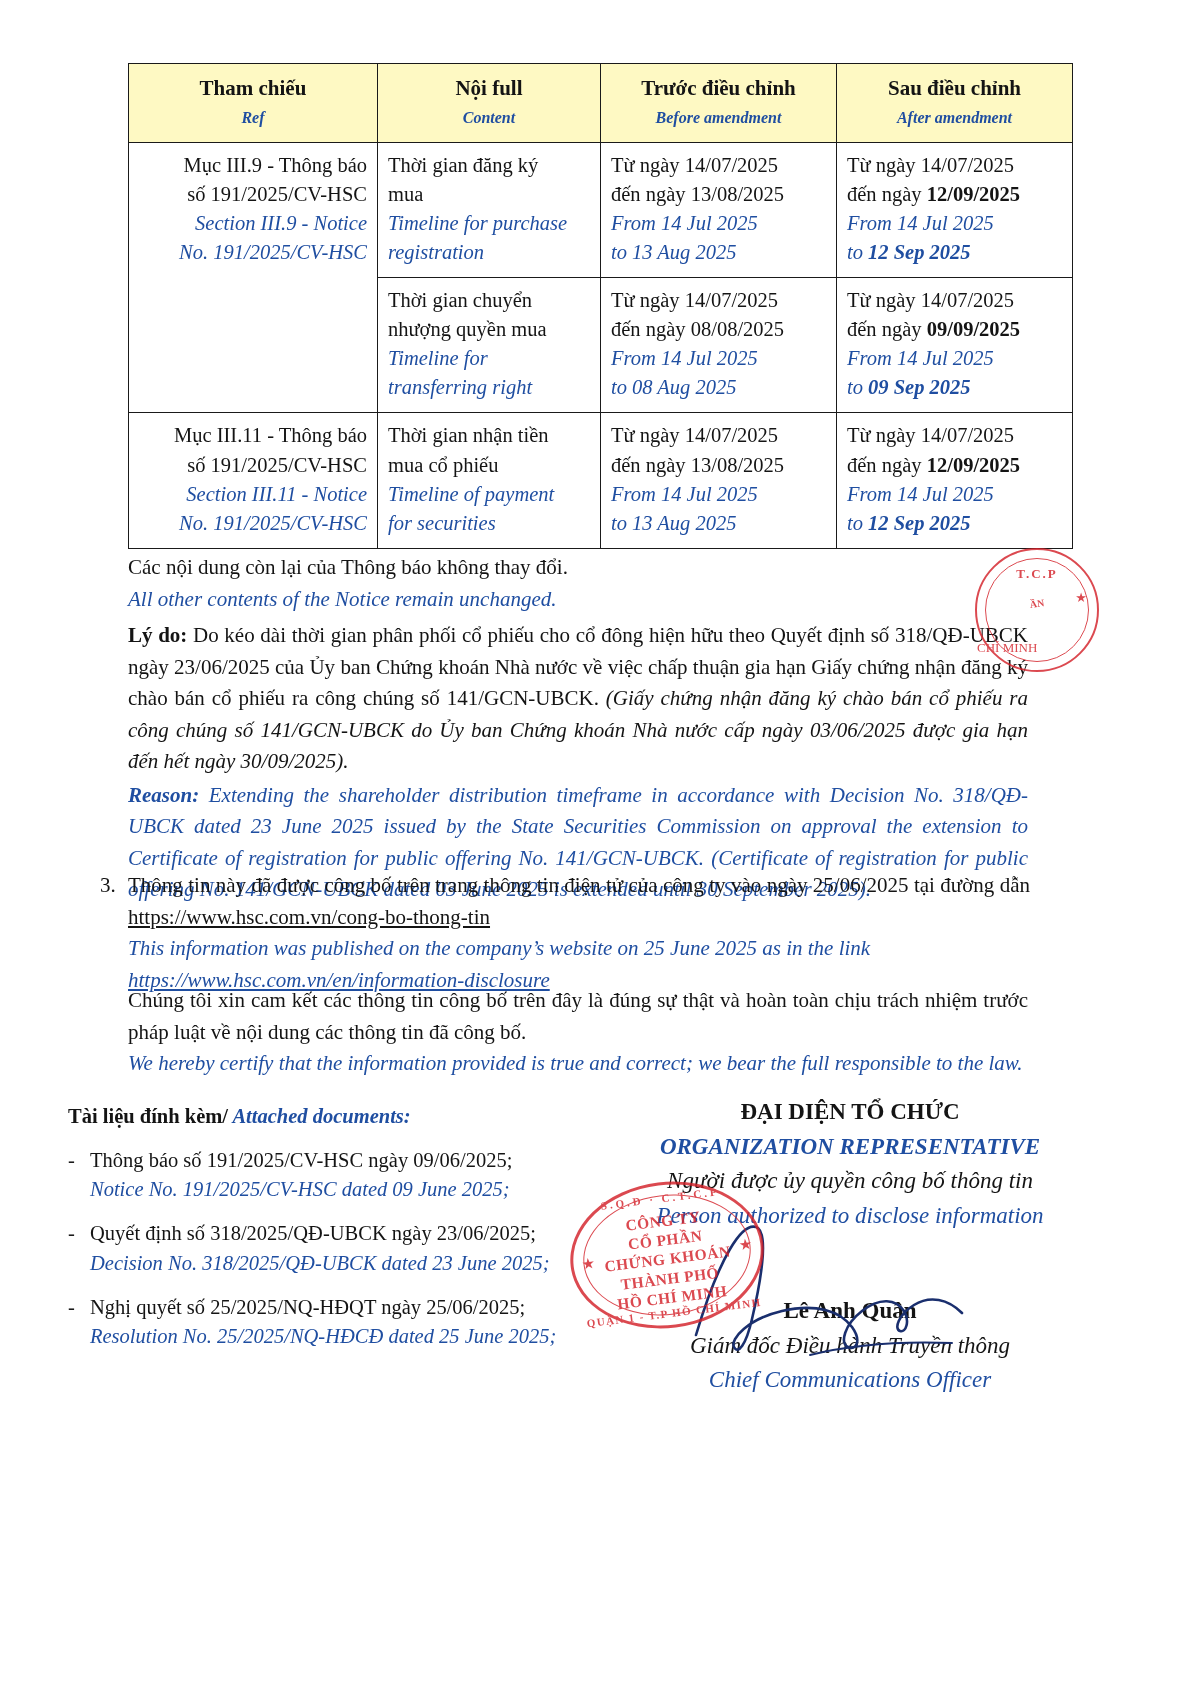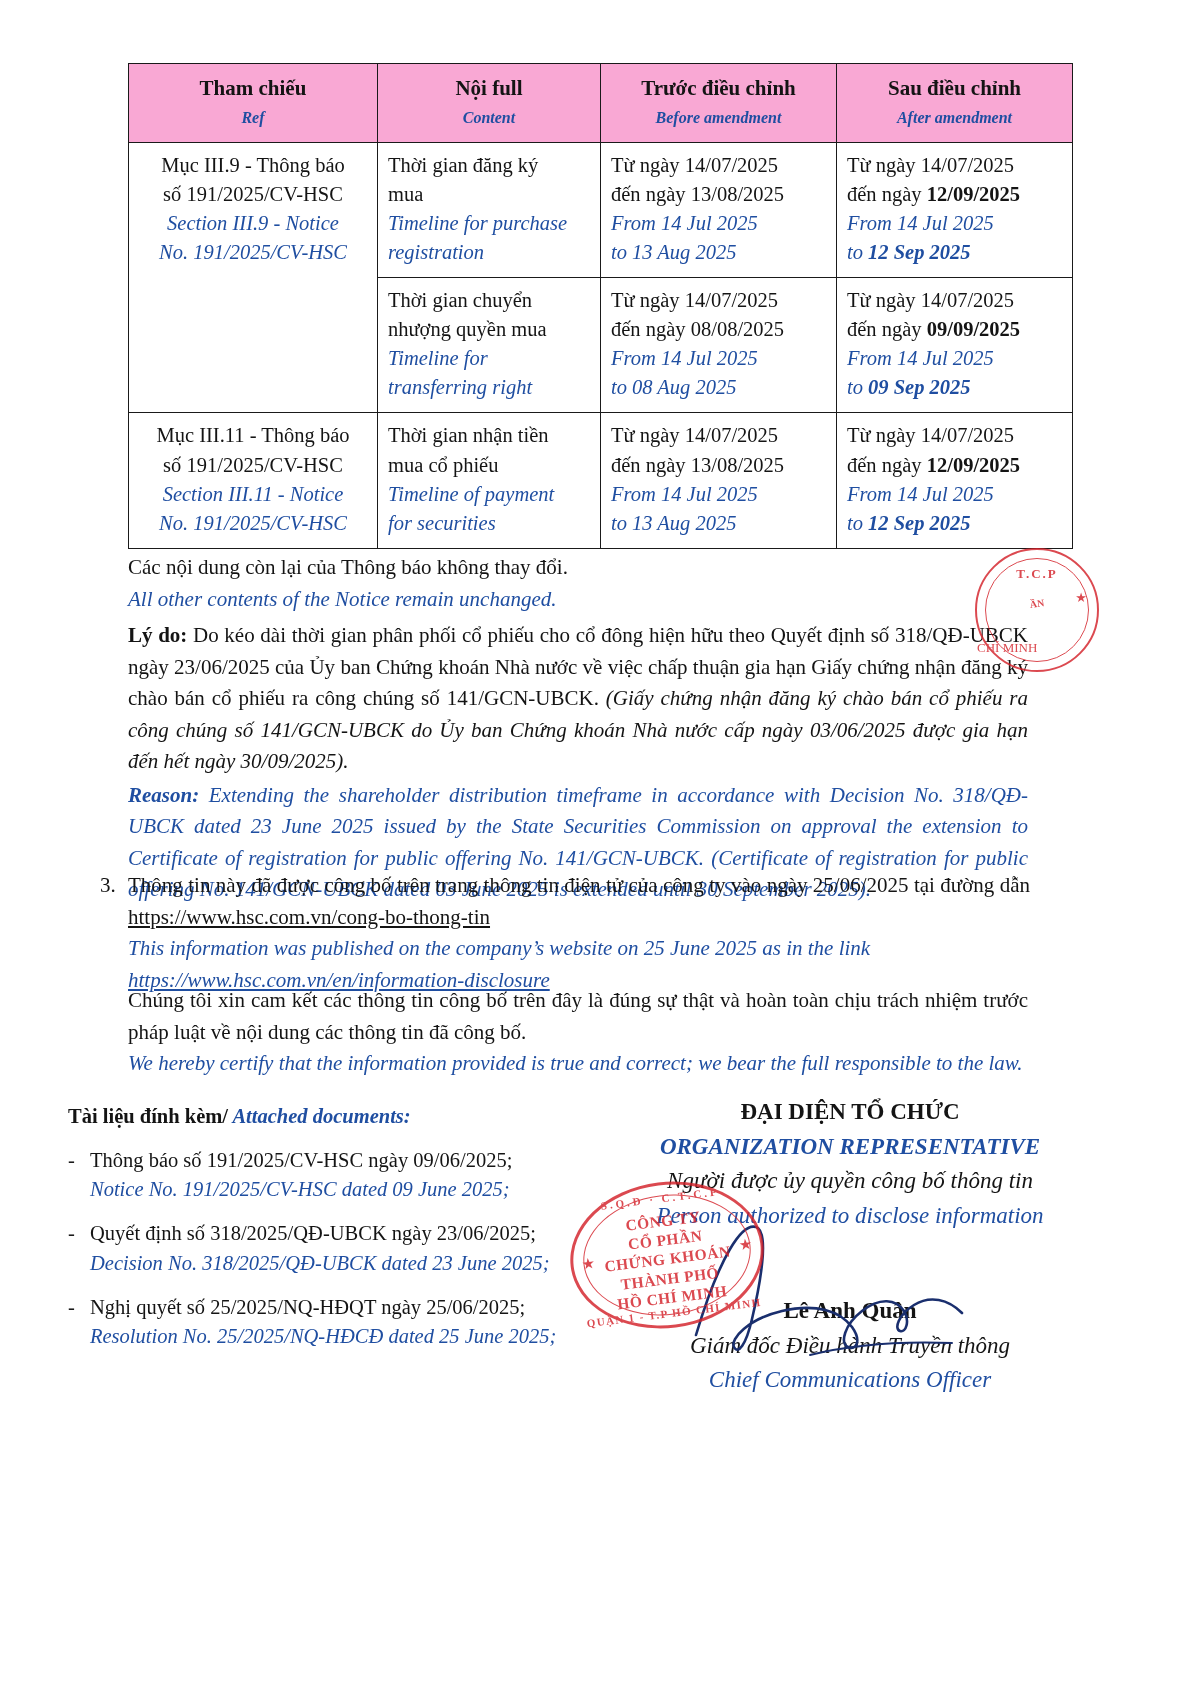--- a/index.html
+++ b/index.html
@@ -35,32 +35,32 @@
     table-layout: fixed;
   }
   table.amend td, table.amend th {
     border: 1.4px solid #1a1a1a;
     vertical-align: top;
     padding: 8px 10px 10px 10px;
     font-size: 20.5px;
     line-height: 1.42;
   }
   table.amend thead th {
-    background: #f9a8d4;
+    background: #fef9c3;
     text-align: center;
     font-weight: bold;
     padding-top: 10px;
     padding-bottom: 12px;
   }
   .hdr-vn { display: block; color: #141414; font-weight: bold; font-size: 21px; }
   .hdr-en { display: block; color: #1f4ea1; font-style: italic; font-weight: bold; font-size: 16px; margin-top: 3px;}
   .vn { color: #141414; }
   .en { color: #1f4ea1; font-style: italic; }
   .b { font-weight: bold; }
-  .cell-ref { text-align: center; }
+  .cell-ref { text-align: right; }
   .col1 { width: 26.5%; }
   .col2 { width: 23.5%; }
   .col3 { width: 25%; }
   .col4 { width: 25%; }
   .refcell { vertical-align: middle; }
 
   
   .para {
     position: absolute;
     font-size: 21px;

